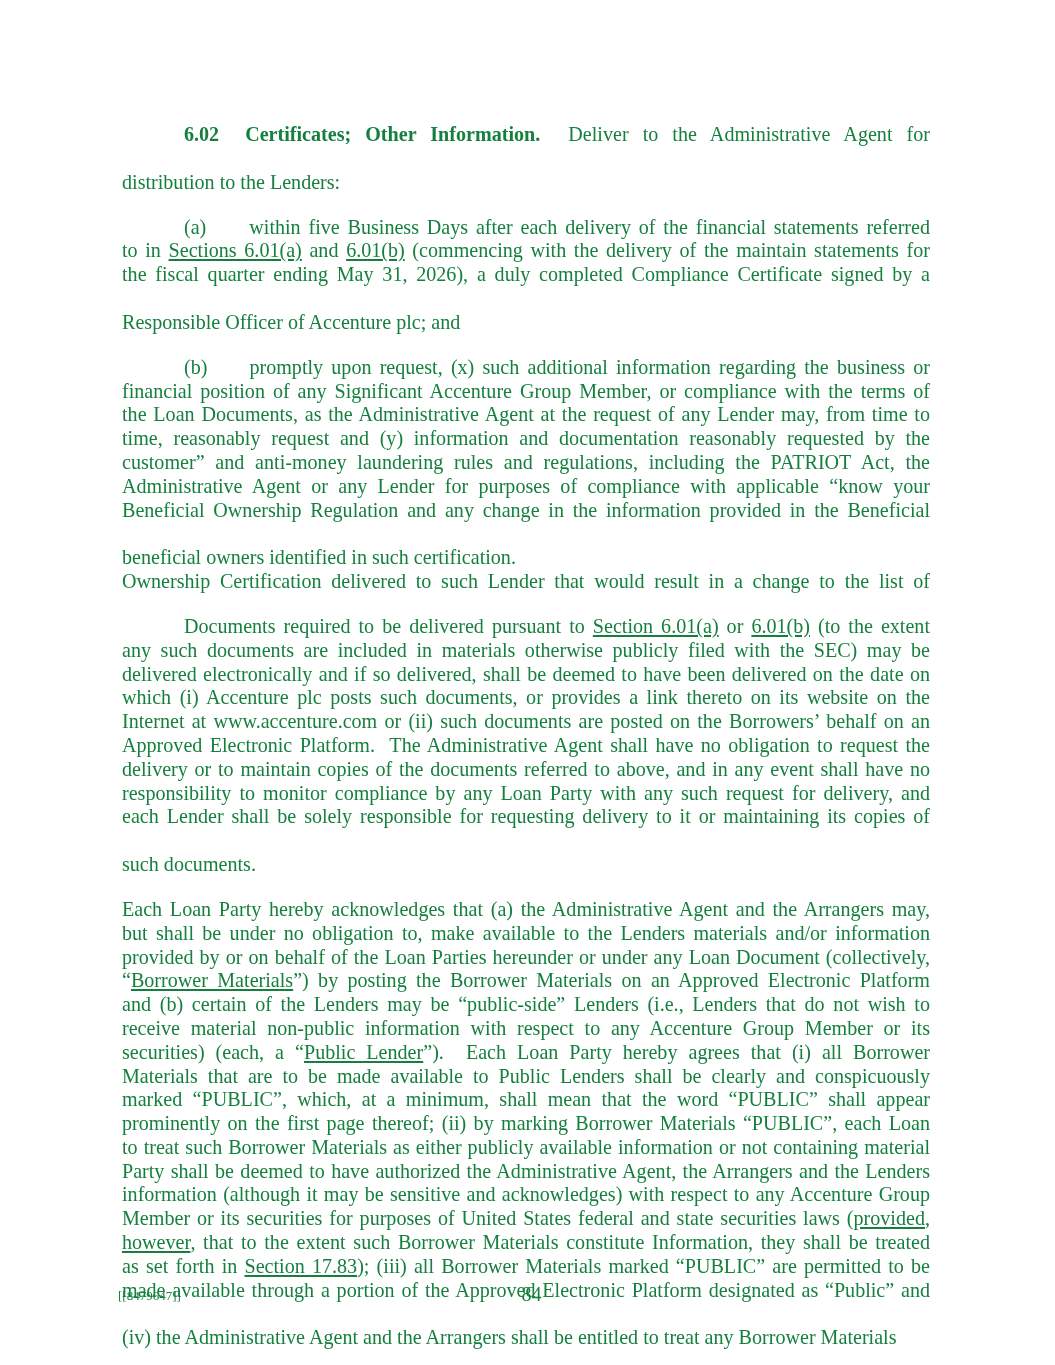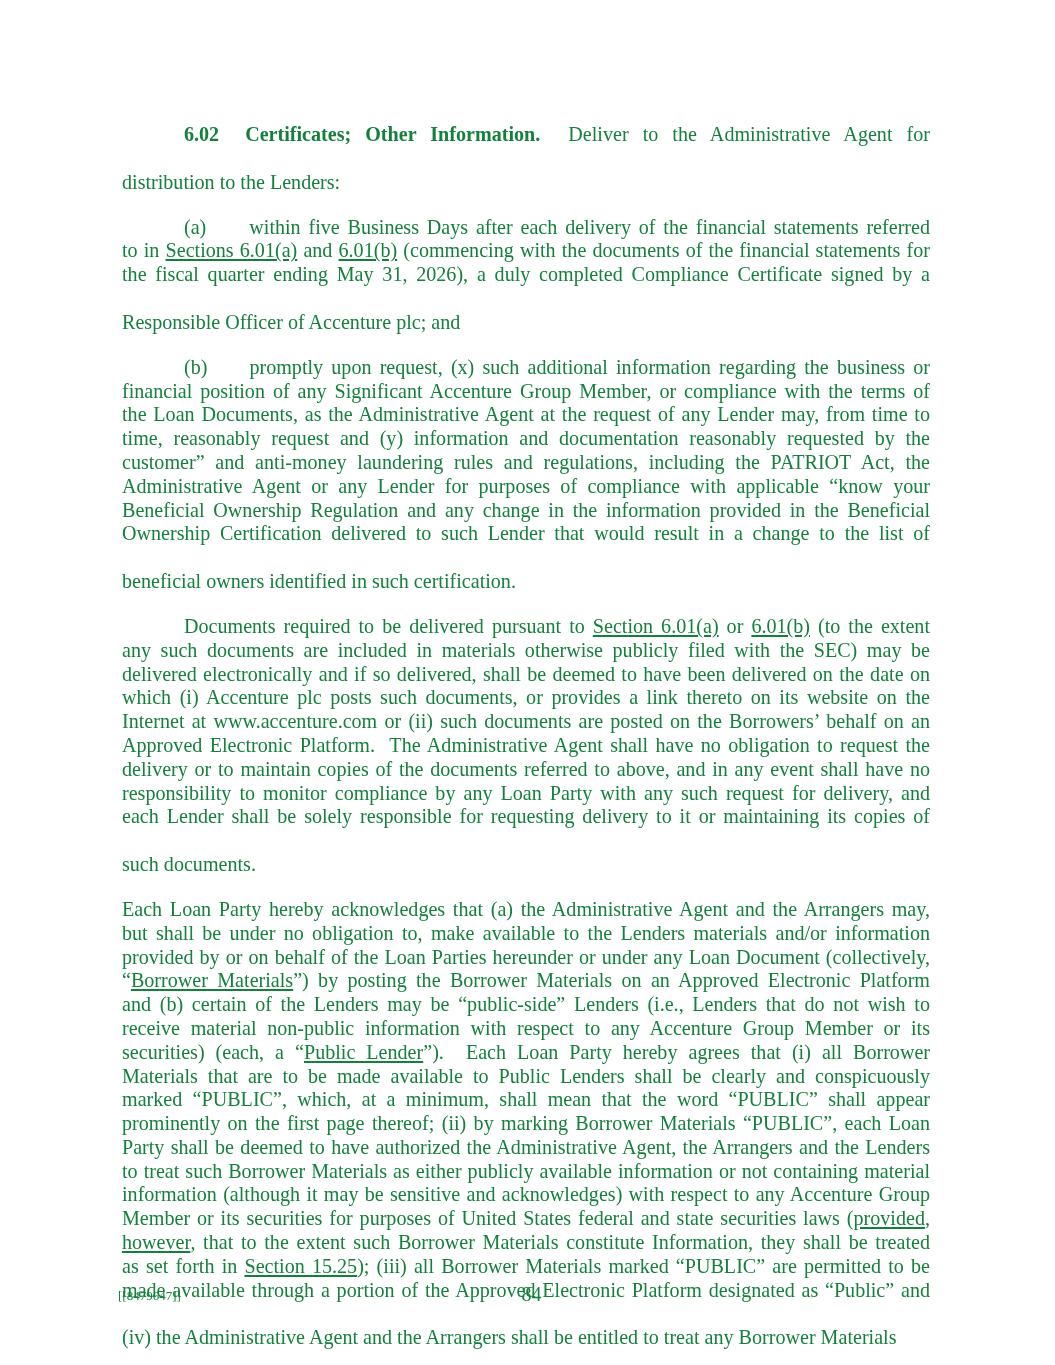--- a/index.html
+++ b/index.html
@@ -57,34 +57,34 @@
 <body>
 
 <div class="page">
   <div class="doc-body">
       <div class="para indent">
         <div class="line first"><span class="b ">6.02</span><span class="tab" style="width: 26px;"></span><span class="b ">Certificates; Other Information.</span><span class="">&nbsp; Deliver to the Administrative Agent for</span></div>
         <div class="line last"><span class="">distribution to the Lenders:</span></div>
       </div>
       <div class="para indent">
         <div class="line first"><span class="">(a)</span><span class="tab" style="width: 43px;"></span><span class="">within five Business Days after each delivery of the financial statements referred</span></div>
-        <div class="line"><span class="">to in </span><span class="u">Sections 6.01(a)</span><span class=""> and </span><span class="u">6.01(b)</span><span class=""> (commencing with the documents of the financial statements for</span></div>
+        <div class="line"><span class="">to in </span><span class="u">Sections 6.01(a)</span><span class=""> and </span><span class="u">6.01(b)</span><span class=""> (commencing with the delivery of the maintain statements for</span></div>
         <div class="line"><span class="">the fiscal quarter ending May 31, 2026), a duly completed Compliance Certificate signed by a</span></div>
         <div class="line last"><span class="">Responsible Officer of Accenture plc; and</span></div>
       </div>
       <div class="para indent">
         <div class="line first"><span class="">(b)</span><span class="tab" style="width: 42px;"></span><span class="">promptly upon request, (x) such additional information regarding the business or</span></div>
         <div class="line"><span class="">financial position of any Significant Accenture Group Member, or compliance with the terms of</span></div>
         <div class="line"><span class="">the Loan Documents, as the Administrative Agent at the request of any Lender may, from time to</span></div>
         <div class="line"><span class="">time, reasonably request and (y) information and documentation reasonably requested by the</span></div>
         <div class="line"><span class="">customer” and anti-money laundering rules and regulations, including the PATRIOT Act, the</span></div>
         <div class="line"><span class="">Administrative Agent or any Lender for purposes of compliance with applicable “know your</span></div>
         <div class="line"><span class="">Beneficial Ownership Regulation and any change in the information provided in the Beneficial</span></div>
+        <div class="line last"><span class="">beneficial owners identified in such certification.</span></div>
         <div class="line"><span class="">Ownership Certification delivered to such Lender that would result in a change to the list of</span></div>
-        <div class="line last"><span class="">beneficial owners identified in such certification.</span></div>
       </div>
       <div class="para indent">
         <div class="line first"><span class="">Documents required to be delivered pursuant to </span><span class="u">Section 6.01(a)</span><span class=""> or </span><span class="u">6.01(b)</span><span class=""> (to the extent</span></div>
         <div class="line"><span class="">any such documents are included in materials otherwise publicly filed with the SEC) may be</span></div>
         <div class="line"><span class="">delivered electronically and if so delivered, shall be deemed to have been delivered on the date on</span></div>
         <div class="line"><span class="">which (i) Accenture plc posts such documents, or provides a link thereto on its website on the</span></div>
         <div class="line"><span class="">Internet at www.accenture.com or (ii) such documents are posted on the Borrowers’ behalf on an</span></div>
         <div class="line"><span class="">Approved Electronic Platform.&nbsp; The Administrative Agent shall have no obligation to request the</span></div>
         <div class="line"><span class="">delivery or to maintain copies of the documents referred to above, and in any event shall have no</span></div>
         <div class="line"><span class="">responsibility to monitor compliance by any Loan Party with any such request for delivery, and</span></div>
@@ -95,25 +95,25 @@
         <div class="line first"><span class="">Each Loan Party hereby acknowledges that (a) the Administrative Agent and the Arrangers may,</span></div>
         <div class="line"><span class="">but shall be under no obligation to, make available to the Lenders materials and/or information</span></div>
         <div class="line"><span class="">provided by or on behalf of the Loan Parties hereunder or under any Loan Document (collectively,</span></div>
         <div class="line"><span class="">“</span><span class="u">Borrower Materials</span><span class="">”) by posting the Borrower Materials on an Approved Electronic Platform</span></div>
         <div class="line"><span class="">and (b) certain of the Lenders may be “public-side” Lenders (i.e., Lenders that do not wish to</span></div>
         <div class="line"><span class="">receive material non-public information with respect to any Accenture Group Member or its</span></div>
         <div class="line"><span class="">securities) (each, a “</span><span class="u">Public Lender</span><span class="">”).&nbsp; Each Loan Party hereby agrees that (i) all Borrower</span></div>
         <div class="line"><span class="">Materials that are to be made available to Public Lenders shall be clearly and conspicuously</span></div>
         <div class="line"><span class="">marked “PUBLIC”, which, at a minimum, shall mean that the word “PUBLIC” shall appear</span></div>
         <div class="line"><span class="">prominently on the first page thereof; (ii) by marking Borrower Materials “PUBLIC”, each Loan</span></div>
+        <div class="line"><span class="">to treat such Borrower Materials as either publicly available information or not containing material</span></div>
         <div class="line"><span class="">Party shall be deemed to have authorized the Administrative Agent, the Arrangers and the Lenders</span></div>
-        <div class="line"><span class="">to treat such Borrower Materials as either publicly available information or not containing material</span></div>
         <div class="line"><span class="">information (although it may be sensitive and acknowledges) with respect to any Accenture Group</span></div>
         <div class="line"><span class="">Member or its securities for purposes of United States federal and state securities laws (</span><span class="u">provided</span><span class="">,</span></div>
         <div class="line"><span class="u">however</span><span class="">, that to the extent such Borrower Materials constitute Information, they shall be treated</span></div>
-        <div class="line"><span class="">as set forth in </span><span class="u">Section 15.25</span><span class="">); (iii) all Borrower Materials marked “PUBLIC” are permitted to be</span></div>
+        <div class="line"><span class="">as set forth in </span><span class="u">Section 17.83</span><span class="">); (iii) all Borrower Materials marked “PUBLIC” are permitted to be</span></div>
         <div class="line"><span class="">made available through a portion of the Approved Electronic Platform designated as “Public” and</span></div>
         <div class="line last"><span class="">(iv) the Administrative Agent and the Arrangers shall be entitled to treat any Borrower Materials</span></div>
       </div>
     </div>
   <div class="page-number">84</div>
   <div class="doc-id">[[8479647]]</div>
 </div>
 
 </body></html>

